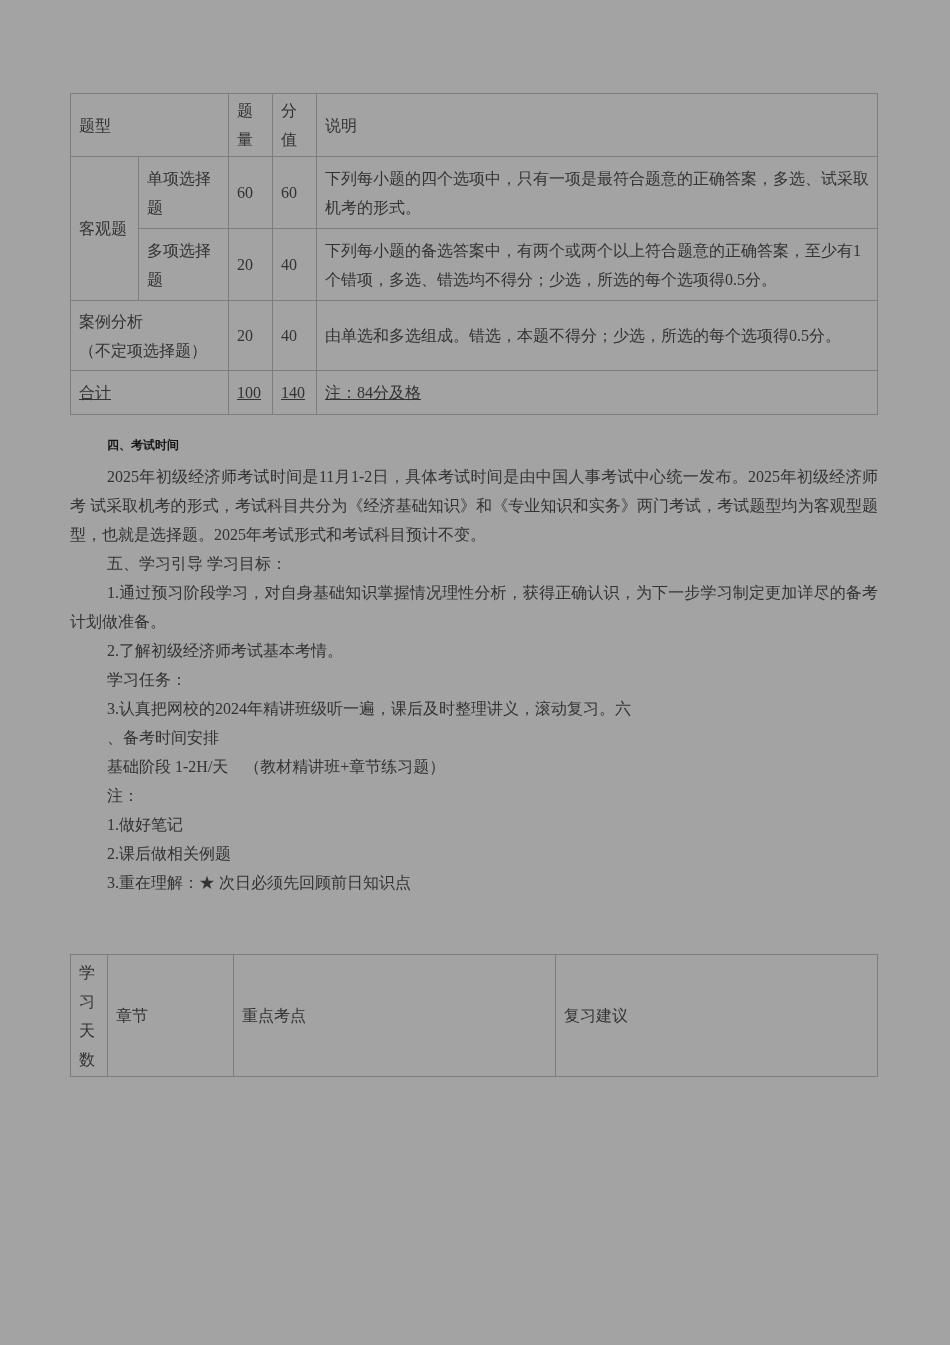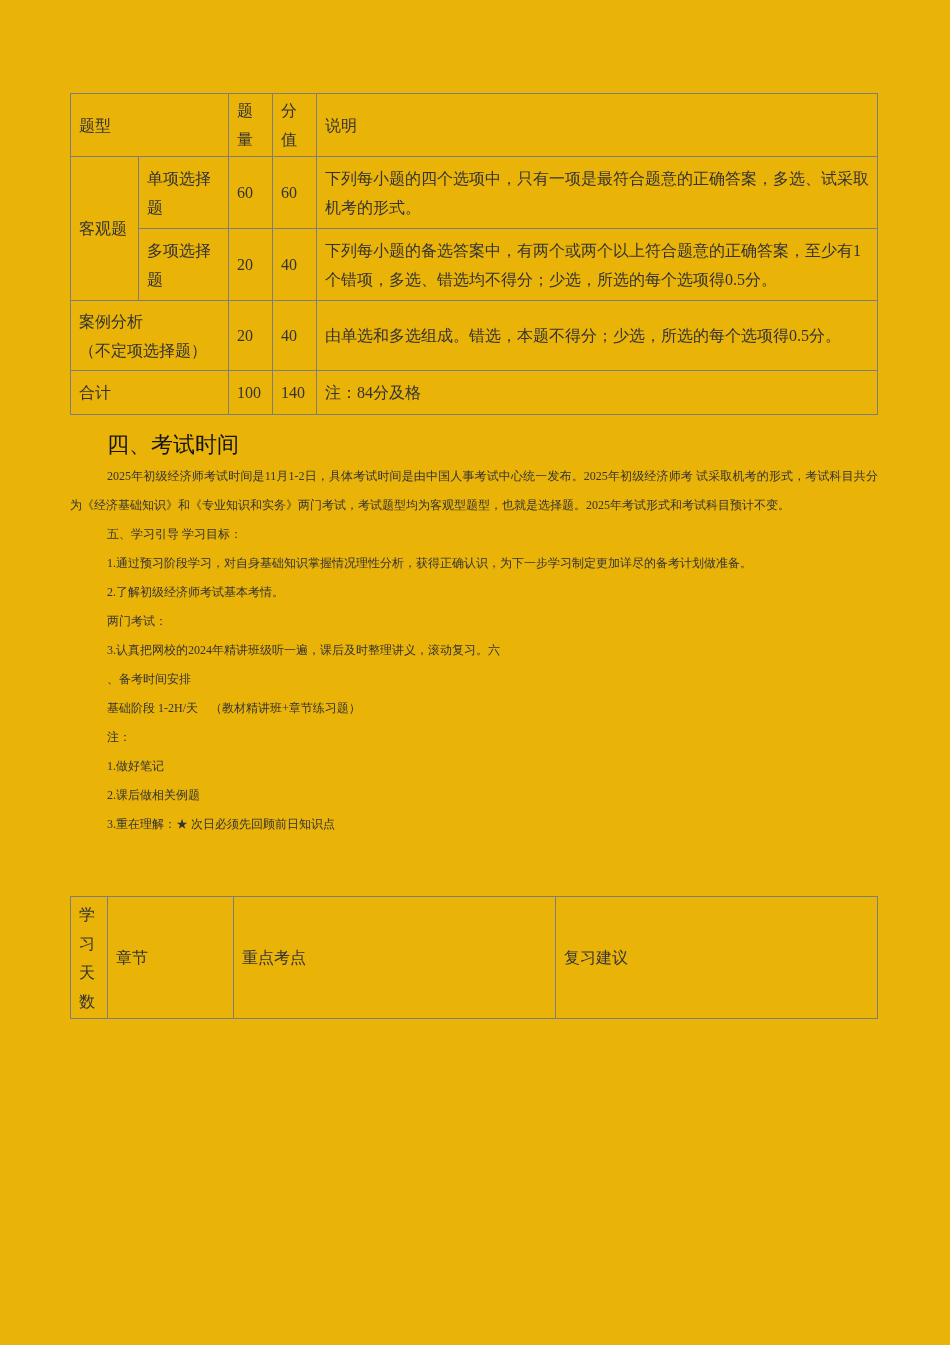--- a/index.html
+++ b/index.html
@@ -1,20 +1,20 @@
 <!DOCTYPE html>
 <html><head>
 <meta charset="utf-8">
 <style>
   html, body { margin: 0; padding: 0; background: #ffffff; }
   .page {
     position: relative;
     width: 950px;
     height: 1345px;
-    background: #eab308;
+    background: #a3a3a3;
     font-family: "Liberation Serif", "DejaVu Serif", serif;
     color: #333333;
     overflow: hidden;
   }
   .content {
     margin-left: 70px;
     padding-top: 93px;
     width: 808px;
   }
   table.grid {
@@ -28,33 +28,33 @@
     line-height: 29px;
     text-align: left;
     vertical-align: middle;
     padding: 2px 8px;
     color: #333333;
     overflow: hidden;
   }
   tr.r-head  { height: 40px; }
   tr.r-two   { height: 72px; }
   tr.r-case  { height: 70px; }
-  tr.r-total { height: 44px; }
+  tr.r-total { height: 44px; text-decoration: underline; }
   .preline { white-space: pre-line; }
   h3.sec-heading {
     margin: 15px 0 0 0;
     padding-left: 37px;
-    font-size: 22px;
+    font-size: 12px;
     line-height: 30px;
-    font-weight: normal;
+    font-weight: bold;
     color: #141414;
   }
   p.body-line {
     margin: 0;
-    font-size: 12px;
+    font-size: 16px;
     line-height: 29px;
     text-align: justify;
     text-indent: 37px;
     color: #333333;
   }
   p.first-para { margin-top: 2px; }
   table.study-table { margin-top: 57px; }
   tr.r-study { height: 122px; margin-left: 28px; }
   td.days-cell { padding: 2px 6px; word-break: break-all; }
 </style>
@@ -107,21 +107,21 @@
         </tr>
       </tbody>
     </table>
 
     <h3 class="sec-heading">四、考试时间</h3>
 
     <p class="body-line first-para">2025年初级经济师考试时间是11月1-2日，具体考试时间是由中国人事考试中心统一发布。2025年初级经济师考 试采取机考的形式，考试科目共分为《经济基础知识》和《专业知识和实务》两门考试，考试题型均为客观型题型，也就是选择题。2025年考试形式和考试科目预计不变。</p>
     <p class="body-line">五、学习引导 学习目标：</p>
     <p class="body-line">1.通过预习阶段学习，对自身基础知识掌握情况理性分析，获得正确认识，为下一步学习制定更加详尽的备考计划做准备。</p>
     <p class="body-line">2.了解初级经济师考试基本考情。</p>
-    <p class="body-line">两门考试：</p>
+    <p class="body-line">学习任务：</p>
     <p class="body-line">3.认真把网校的2024年精讲班级听一遍，课后及时整理讲义，滚动复习。六</p>
     <p class="body-line">、备考时间安排</p>
     <p class="body-line">基础阶段 1-2H/天　（教材精讲班+章节练习题）</p>
     <p class="body-line">注：</p>
     <p class="body-line">1.做好笔记</p>
     <p class="body-line">2.课后做相关例题</p>
     <p class="body-line">3.重在理解：★ 次日必须先回顾前日知识点</p>
 
     <table class="grid study-table">
       <colgroup>

